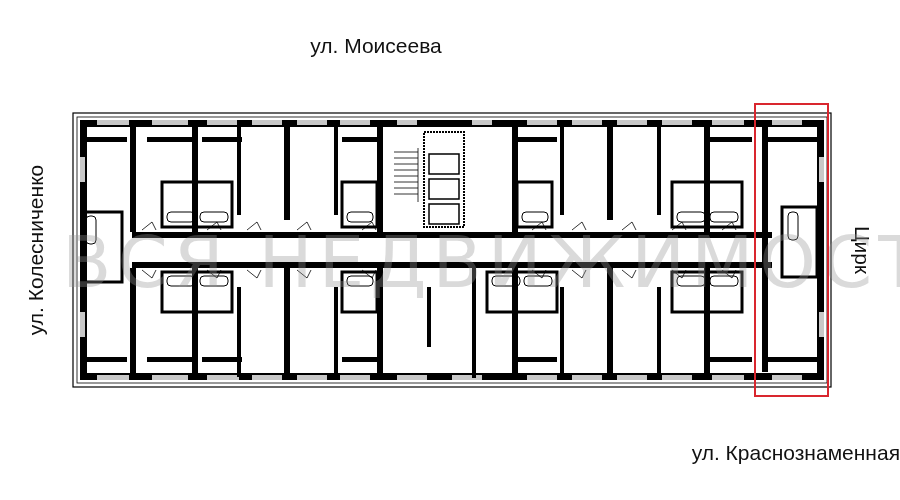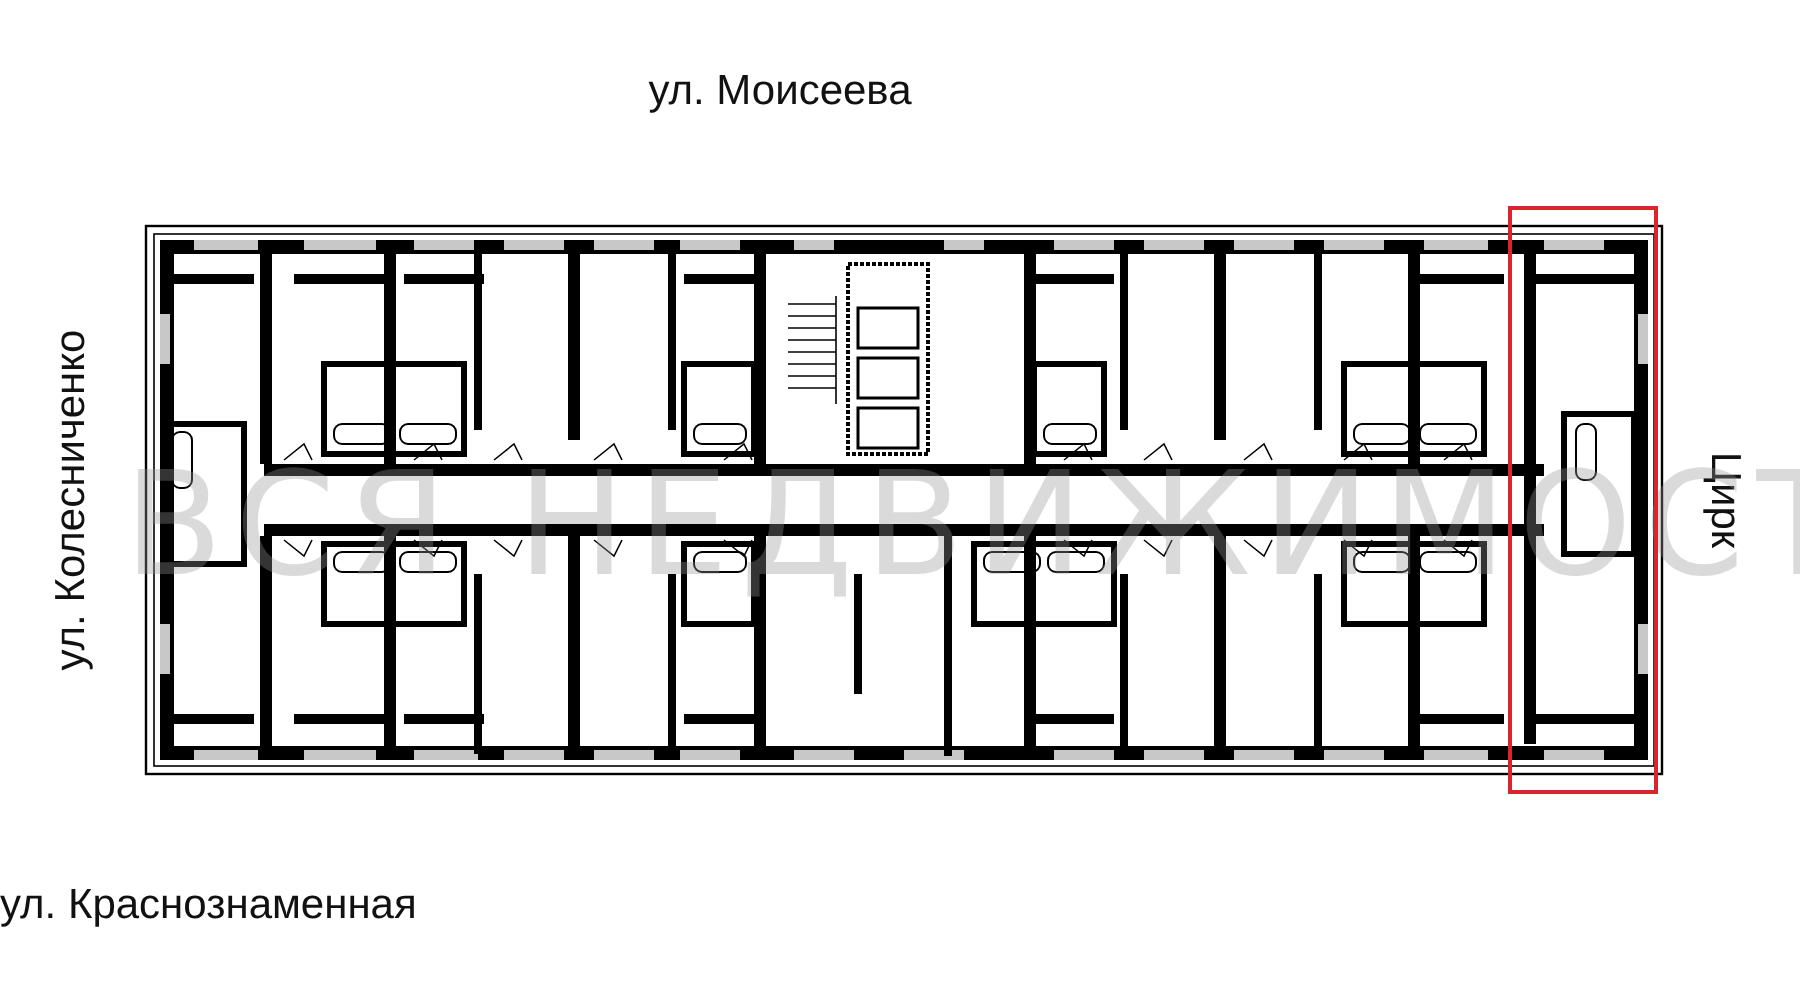--- a/index.html
+++ b/index.html
@@ -1,19 +1,19 @@
 <!DOCTYPE html>
 <html><head>
 <meta charset="utf-8">
 <style>
   html,body{margin:0;padding:0;background:#fff;}
   body{width:900px;height:500px;position:relative;overflow:hidden;font-family:"Liberation Sans",sans-serif;}
   .street{position:absolute;color:#111;font-size:21px;white-space:nowrap;}
-  .street-top{left:14px;width:752px;top:34px;text-align:center;}
-  .street-bottom{left:0;width:900px;top:441px;text-align:left;}
+  .street-top{left:0;width:752px;top:34px;text-align:center;}
+  .street-bottom{left:0;width:900px;top:441px;text-align:right;}
   .street-left{left:36px;top:250px;transform:translate(-50%,-50%) rotate(-90deg);}
   .street-right{left:862px;top:250px;transform:translate(-50%,-50%) rotate(90deg);}
   .plan{position:absolute;left:72px;top:112px;}
   .watermark{position:absolute;left:62px;top:220px;width:780px;text-align:center;font-size:72px;letter-spacing:6px;color:rgba(150,150,150,0.35);font-family:"DejaVu Sans",sans-serif;white-space:nowrap;pointer-events:none;}
   .highlight{position:absolute;left:754px;top:103px;width:75px;height:294px;border:2px solid #d9262e;box-sizing:border-box;}
 </style>
 </head>
 <body>
 
 <div class="street street-top">ул. Моисеева</div>

